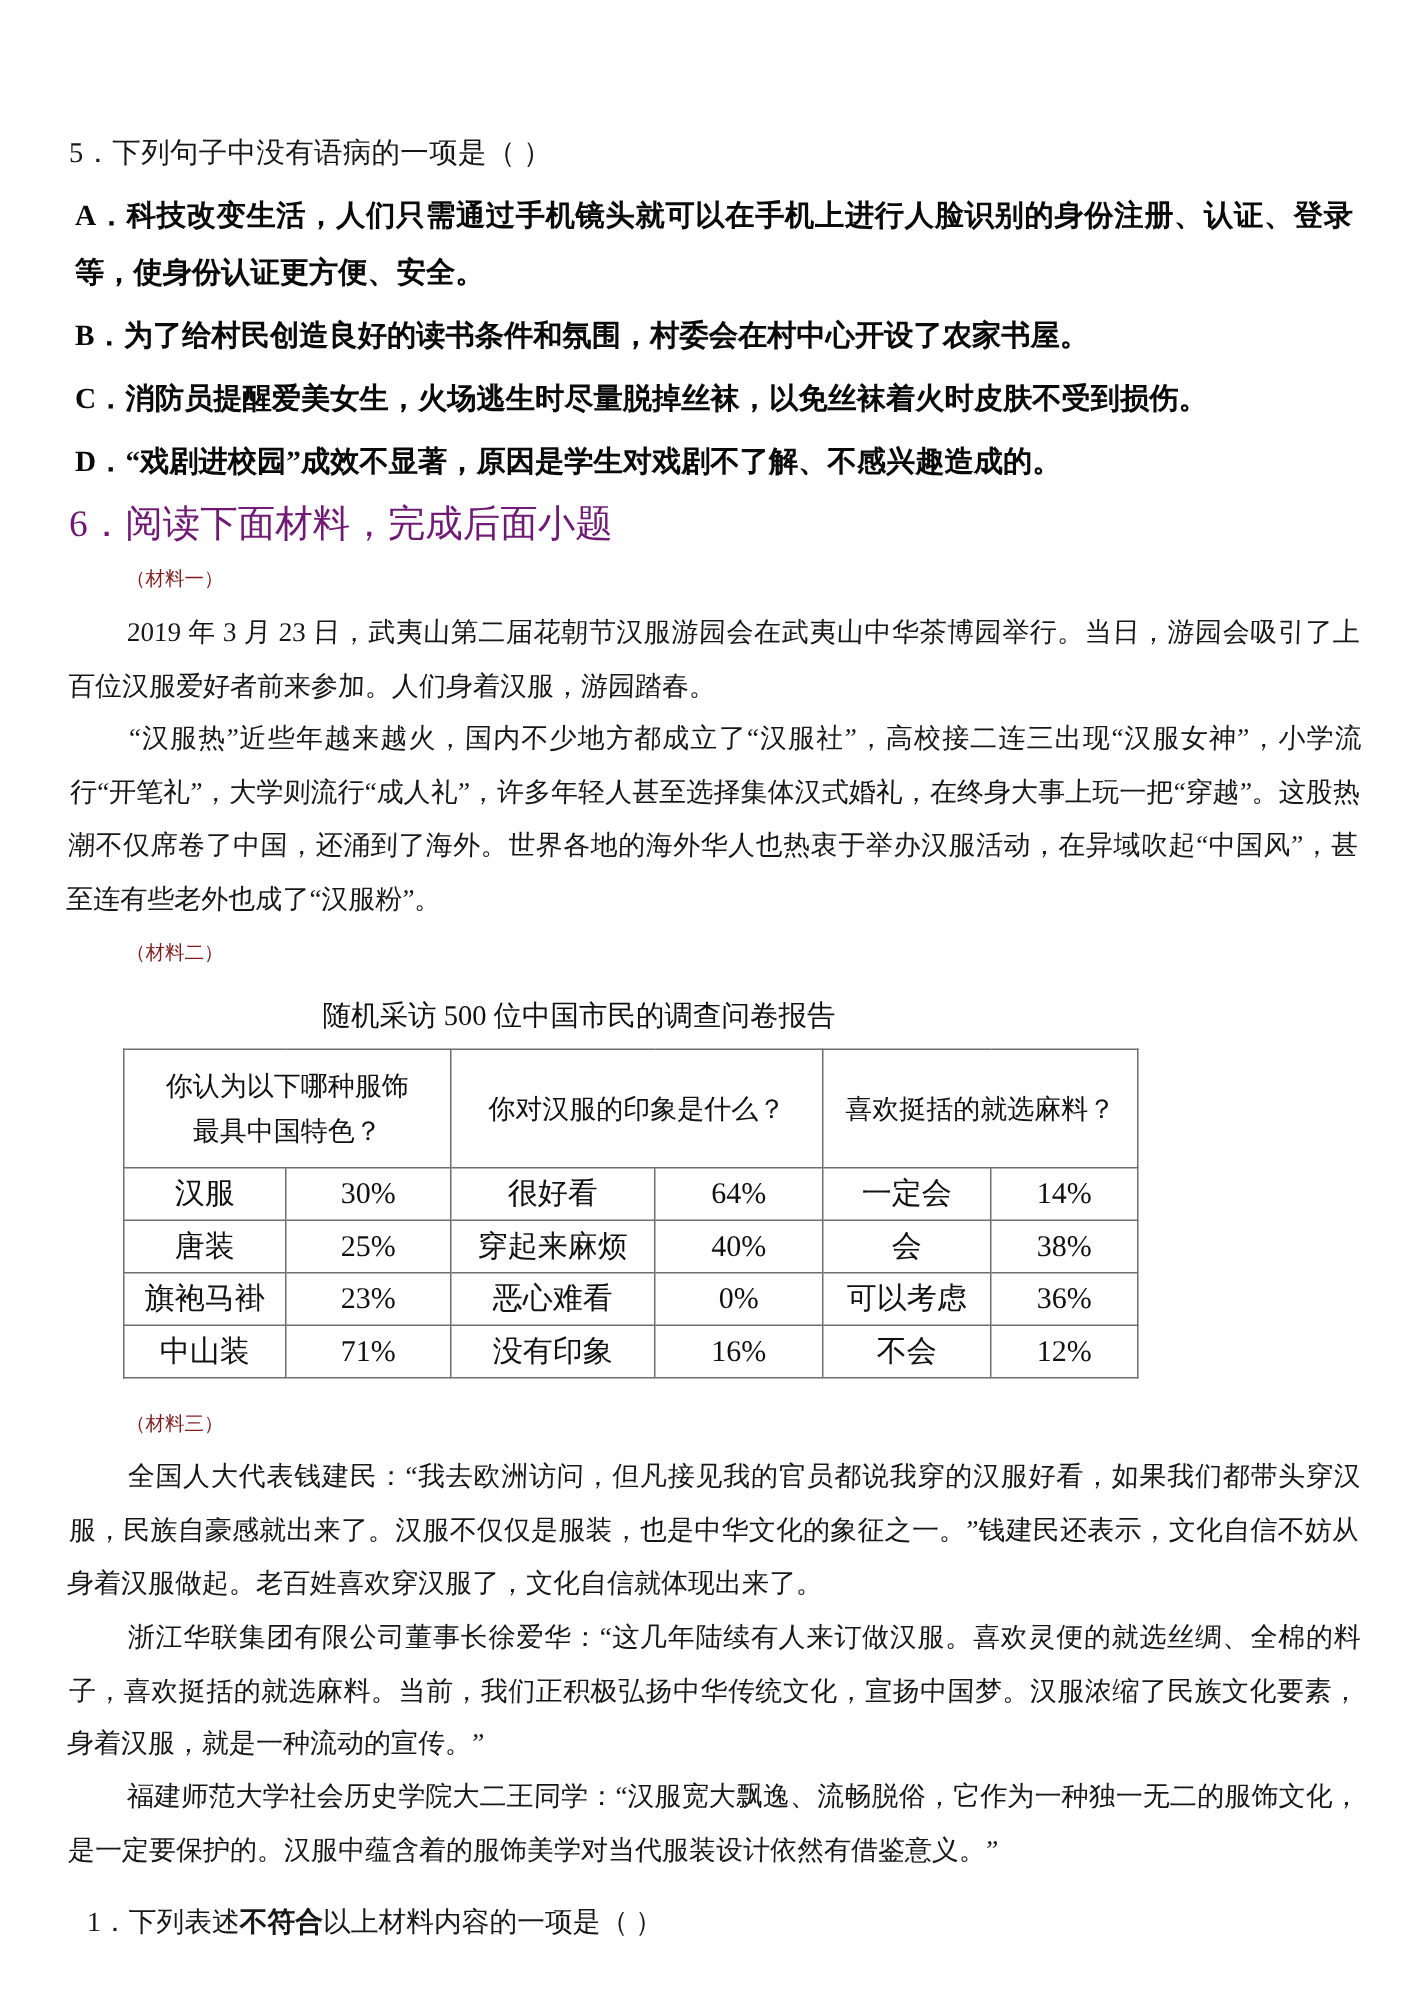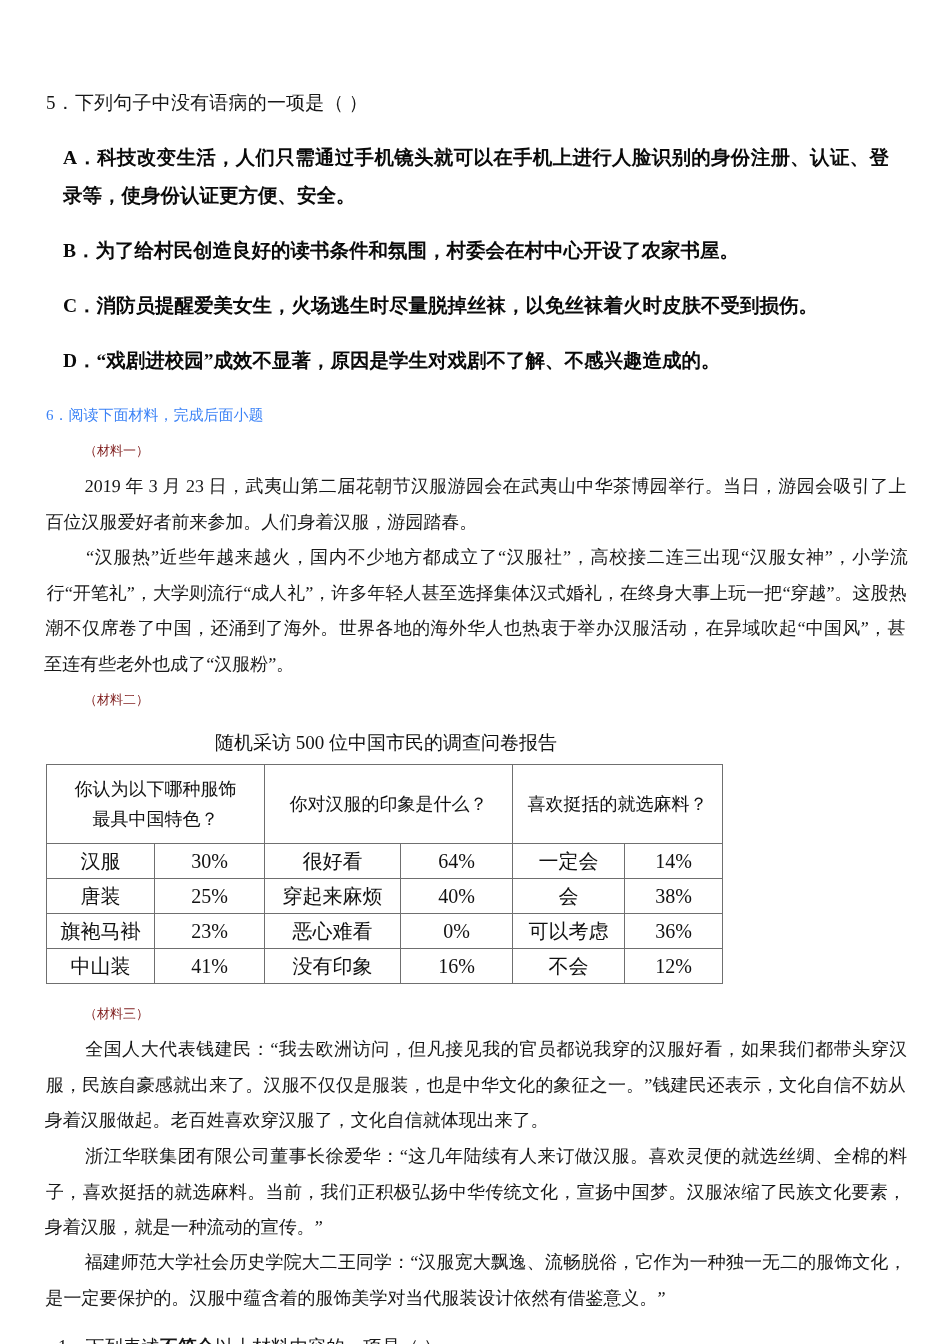--- a/index.html
+++ b/index.html
@@ -34,21 +34,21 @@
     font-size: 19px;
     line-height: 38px;
     letter-spacing: 0.2px;
     margin: 0 0 2px 0;
     color: #171717;
   }
   .opt {
     font-size: 19.5px;
     line-height: 38px;
     font-weight: bold;
-    margin: 17px;
+    margin: 4px;
     color: #0a0a0a;
     text-align: justify;
     text-justify: inter-character;
   }
   .opt .lbl {
     font-weight: bold;
     font-family: "Liberation Serif", serif;
   }
   .opt-wrap {
     margin-bottom: 0px;
@@ -69,40 +69,41 @@
     margin: 0;
     text-indent: 38px;
     text-align: justify;
     text-justify: inter-character;
     color: #171717;
     font-family: "Liberation Serif", serif;
     transform: skewX(-2deg);
     transform-origin: left center;
   }
   .q6 {
-    font-size: 15px;
+    font-size: 25px;
     line-height: 36px;
     margin: 0;
-    color: #3b82f6;
+    color: #701a75;
   }
 
   
   .table-block {
     margin-top: 10px;
   }
   .table-title {
     text-align: center;
     font-size: 19px;
     line-height: 30px;
     margin: 0 0 6px 0;
     padding-right: 180px;
     color: #111;
   }
   table.survey {
     border-collapse: collapse;
+    margin-left: 36px;
     width: 676px;
     table-layout: fixed;
   }
   table.survey td, table.survey th {
     border: 1px solid #6f6f6f;
     text-align: center;
     vertical-align: middle;
     font-size: 20px;
     color: #111;
     font-family: "Liberation Serif", serif;
@@ -209,21 +210,21 @@
           <tr>
             <td class="cell">旗袍马褂</td>
             <td class="cell">23%</td>
             <td class="cell">恶心难看</td>
             <td class="cell">0%</td>
             <td class="cell">可以考虑</td>
             <td class="cell">36%</td>
           </tr>
           <tr>
             <td class="cell">中山装</td>
-            <td class="cell">41%</td>
+            <td class="cell">71%</td>
             <td class="cell">没有印象</td>
             <td class="cell">16%</td>
             <td class="cell">不会</td>
             <td class="cell">12%</td>
           </tr>
         </tbody>
       </table>
     </div>
 
     <div class="spacer-md"></div>

